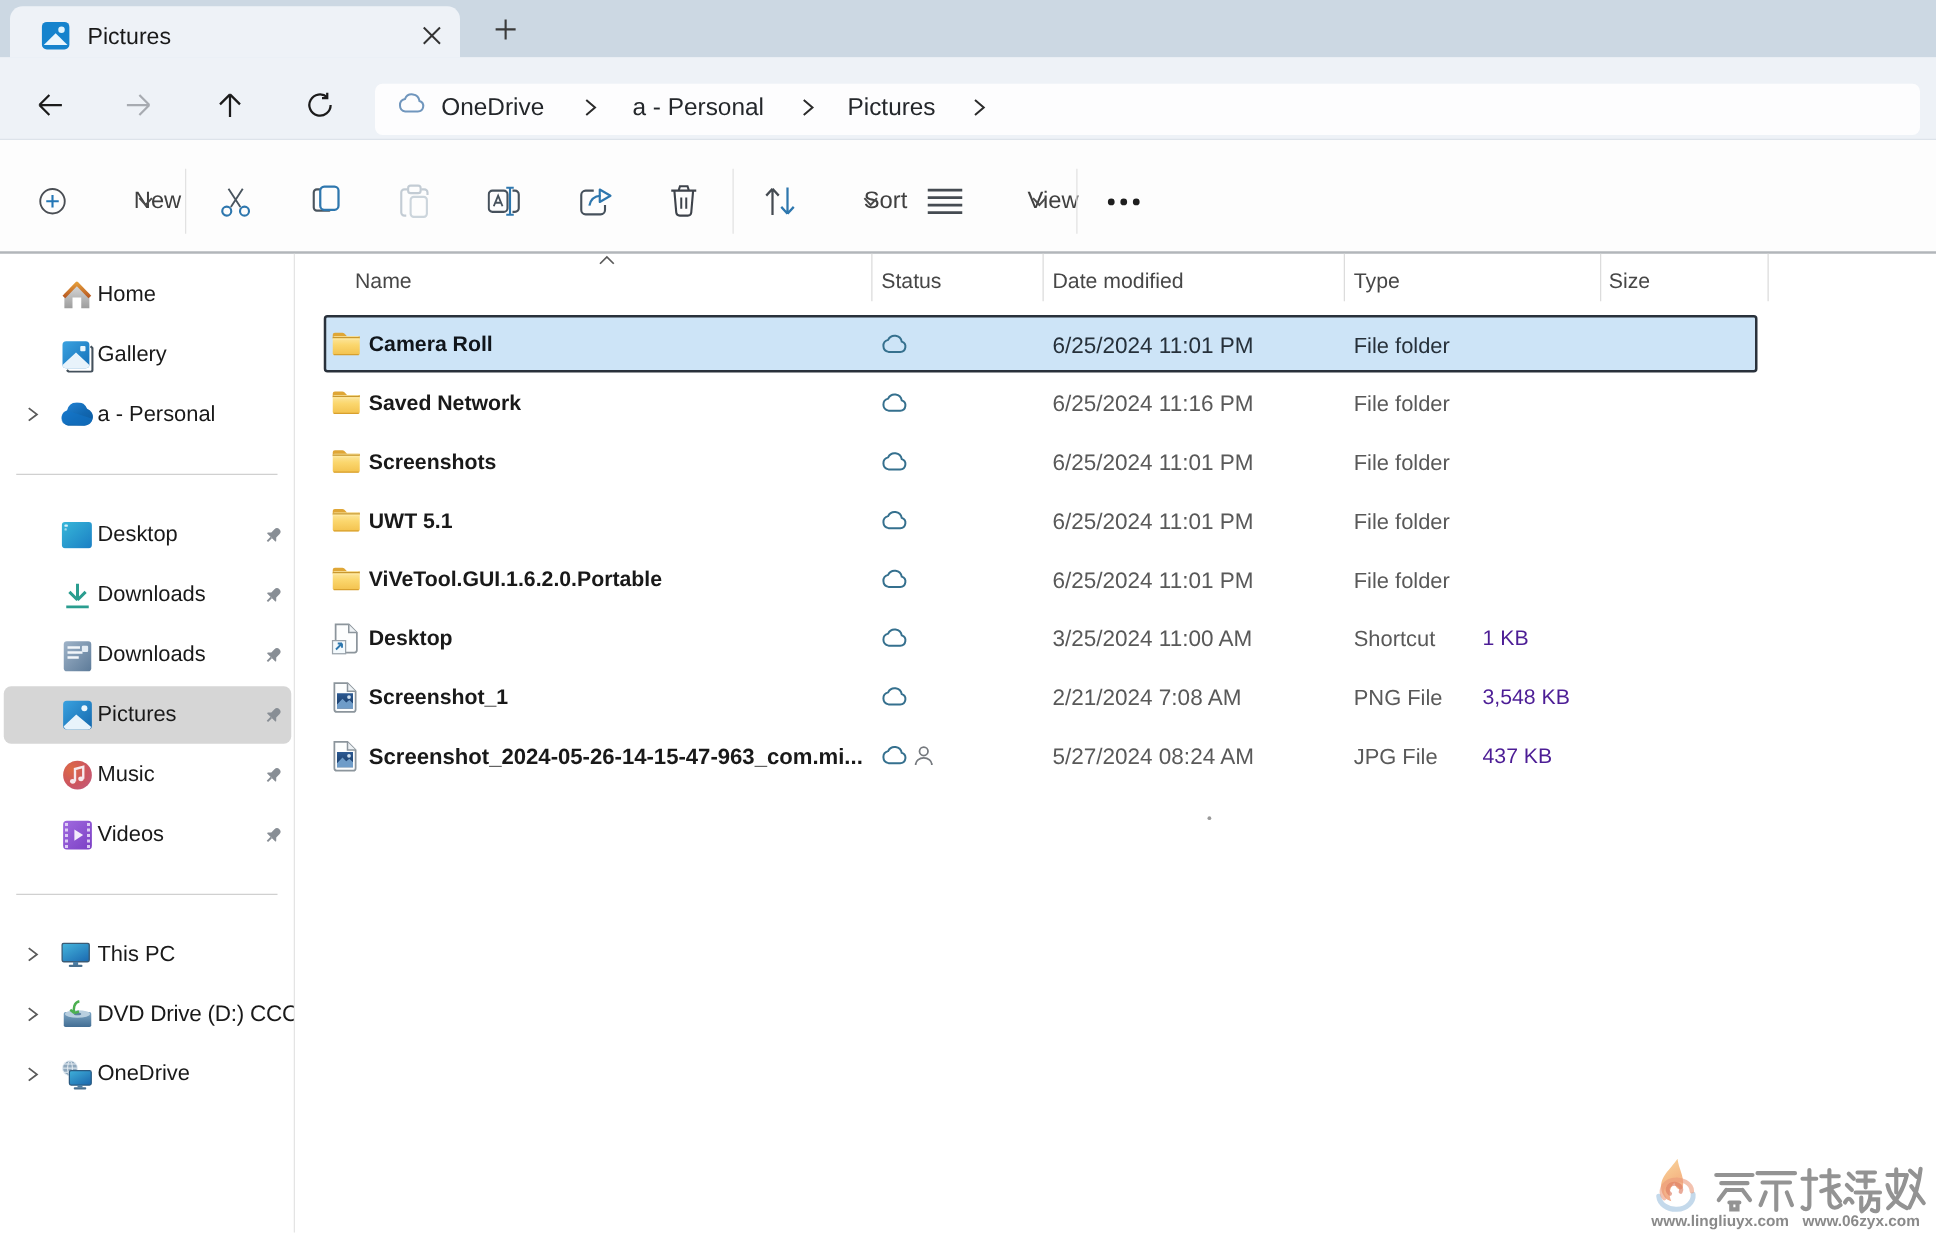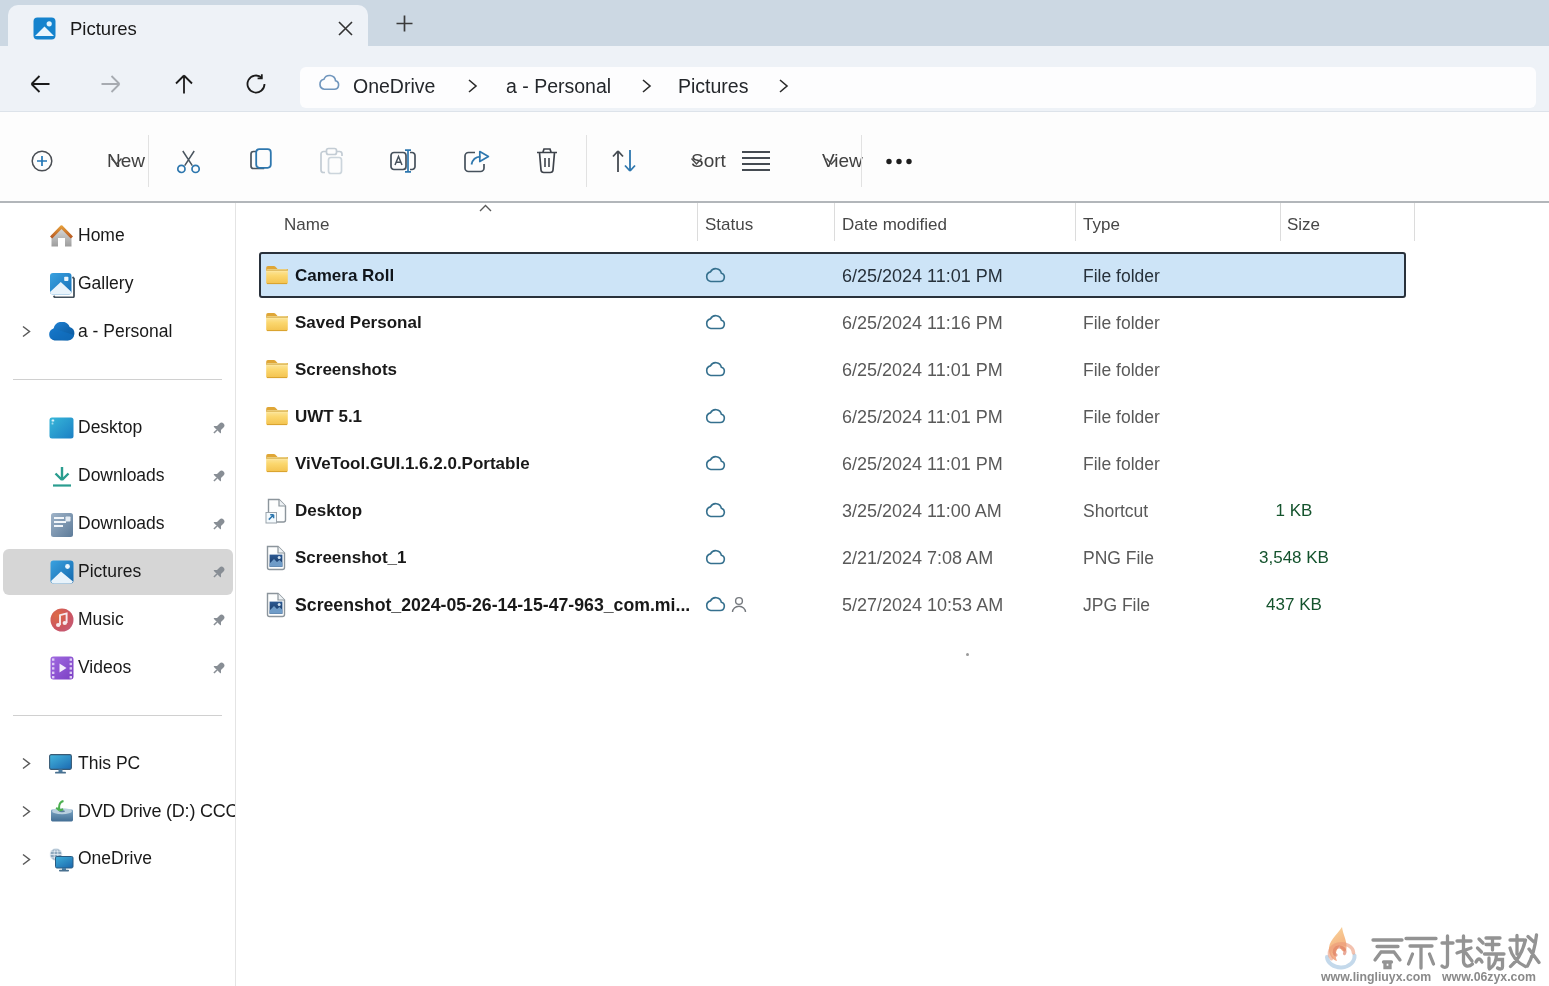--- a/index.html
+++ b/index.html
@@ -27,21 +27,21 @@
 #pictsel{position:absolute;left:3px;top:549px;width:230px;height:46px;background:#d6d6d6;border-radius:6px;}
 .ssep{position:absolute;left:13px;width:209px;height:1px;background:#d0d0d0;}
 
 #main{position:absolute;left:236px;top:199px;width:1313px;height:787px;}
 .hcol{position:absolute;top:16px;font-size:17px;color:#474747;}
 .hsep{position:absolute;top:4px;width:1px;height:38px;background:#dcdcdc;}
 .row{position:absolute;left:23px;width:1147px;height:47px;}
 .rname{position:absolute;left:36px;top:14px;font-size:17px;color:#191919;white-space:nowrap;font-weight:bold;}
 .rdate{position:absolute;left:583px;top:14px;font-size:18px;color:#595959;white-space:nowrap;}
 .rtype{position:absolute;left:824px;top:14px;font-size:17.5px;color:#595959;white-space:nowrap;}
-.rsize{position:absolute;left:927px;top:14px;width:216px;text-align:center;font-size:17px;color:#14532d;white-space:nowrap;}
+.rsize{position:absolute;left:927px;top:14px;width:216px;text-align:left;font-size:17px;color:#4c1d95;white-space:nowrap;}
 .ricon{position:absolute;left:6px;top:11px;}
 .rcloud{position:absolute;left:446px;top:15px;}
 #selrow{position:absolute;left:23px;top:53px;width:1147px;height:46px;background:#cde4f7;border:2px solid #29313b;border-radius:3px;}
 
 #wm{position:absolute;left:1290px;top:900px;width:259px;height:86px;}
 </style>
 </head>
 <body>
 <div id="titlebar"></div>
 <div id="tab">
@@ -411,21 +411,21 @@
     <svg class="rcloud" width="22" height="16" viewBox="0 0 22 16">
         <use href="#clouddef"></use>
       </svg>
     <div class="rdate" style="color:#26303a">6/25/2024 11:01 PM</div>
     <div class="rtype" style="color:#26303a">File folder</div>
   </div>
   <div class="row" style="top:100px">
     <svg class="ricon" width="24" height="24" viewBox="0 0 24 24">
         <use href="#folderdef"></use>
       </svg>
-    <div class="rname">Saved Personal</div>
+    <div class="rname">Saved Network</div>
     <svg class="rcloud" width="22" height="16" viewBox="0 0 22 16">
         <use href="#clouddef"></use>
       </svg>
     <div class="rdate">6/25/2024 11:16 PM</div>
     <div class="rtype">File folder</div>
   </div>
   <div class="row" style="top:147px">
     <svg class="ricon" width="24" height="24" viewBox="0 0 24 24">
         <use href="#folderdef"></use>
       </svg>
@@ -486,21 +486,21 @@
     <svg class="ricon" width="22" height="26" viewBox="0 0 22 26">
         <use href="#imgfiledef"></use>
       </svg>
     <div class="rname" style="font-size:17.7px">Screenshot_2024-05-26-14-15-47-963_com.mi...</div>
     <svg class="rcloud" width="22" height="16" viewBox="0 0 22 16">
         <use href="#clouddef"></use>
       </svg>
     <svg class="abs" style="left:472px;top:15px" width="16" height="17" viewBox="0 0 16 17">
         <use href="#persondef"></use>
       </svg>
-    <div class="rdate">5/27/2024 10:53 AM</div>
+    <div class="rdate">5/27/2024 08:24 AM</div>
     <div class="rtype">JPG File</div>
     <div class="rsize">437 KB</div>
   </div>
   <div class="abs" style="left:730px;top:454px;width:3px;height:3px;background:#9a9a9a;border-radius:50%"></div>
 </div>
 
 <svg width="0" height="0" style="position:absolute">
  <defs>
   <linearGradient id="fbody" x1="0" y1="0" x2="0" y2="1">
         <stop offset="0" stop-color="#fce9a8"></stop>

